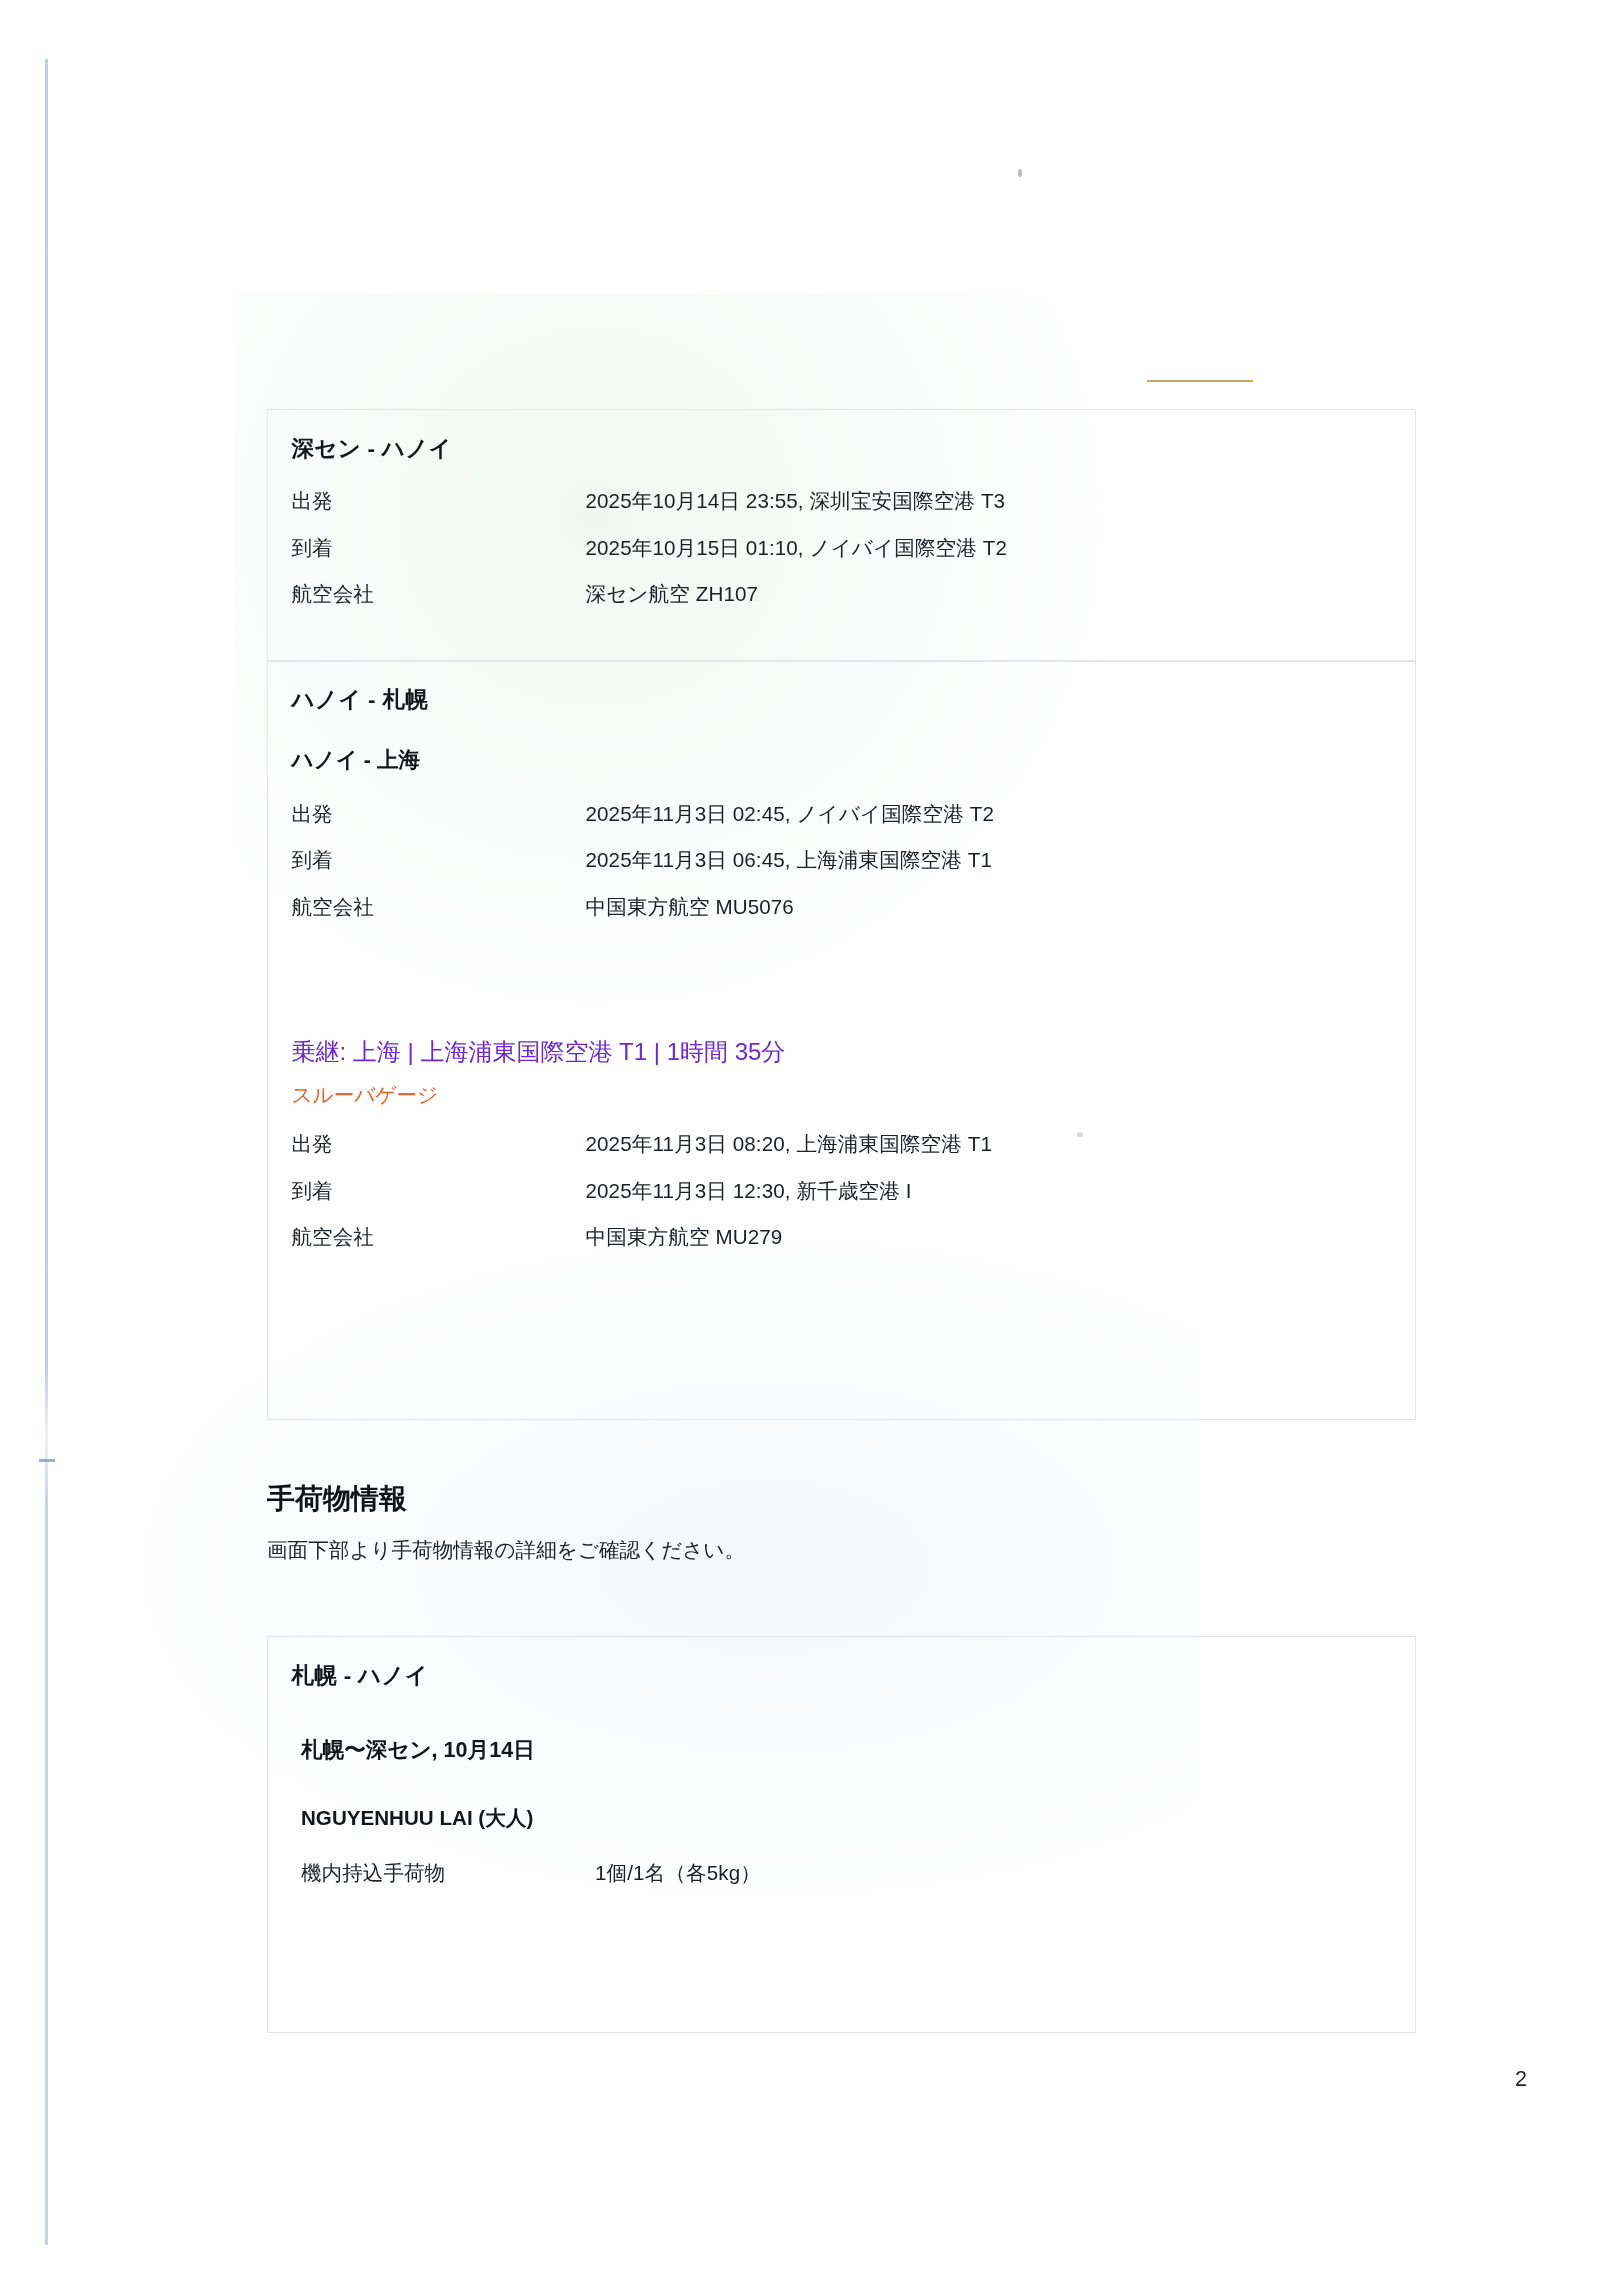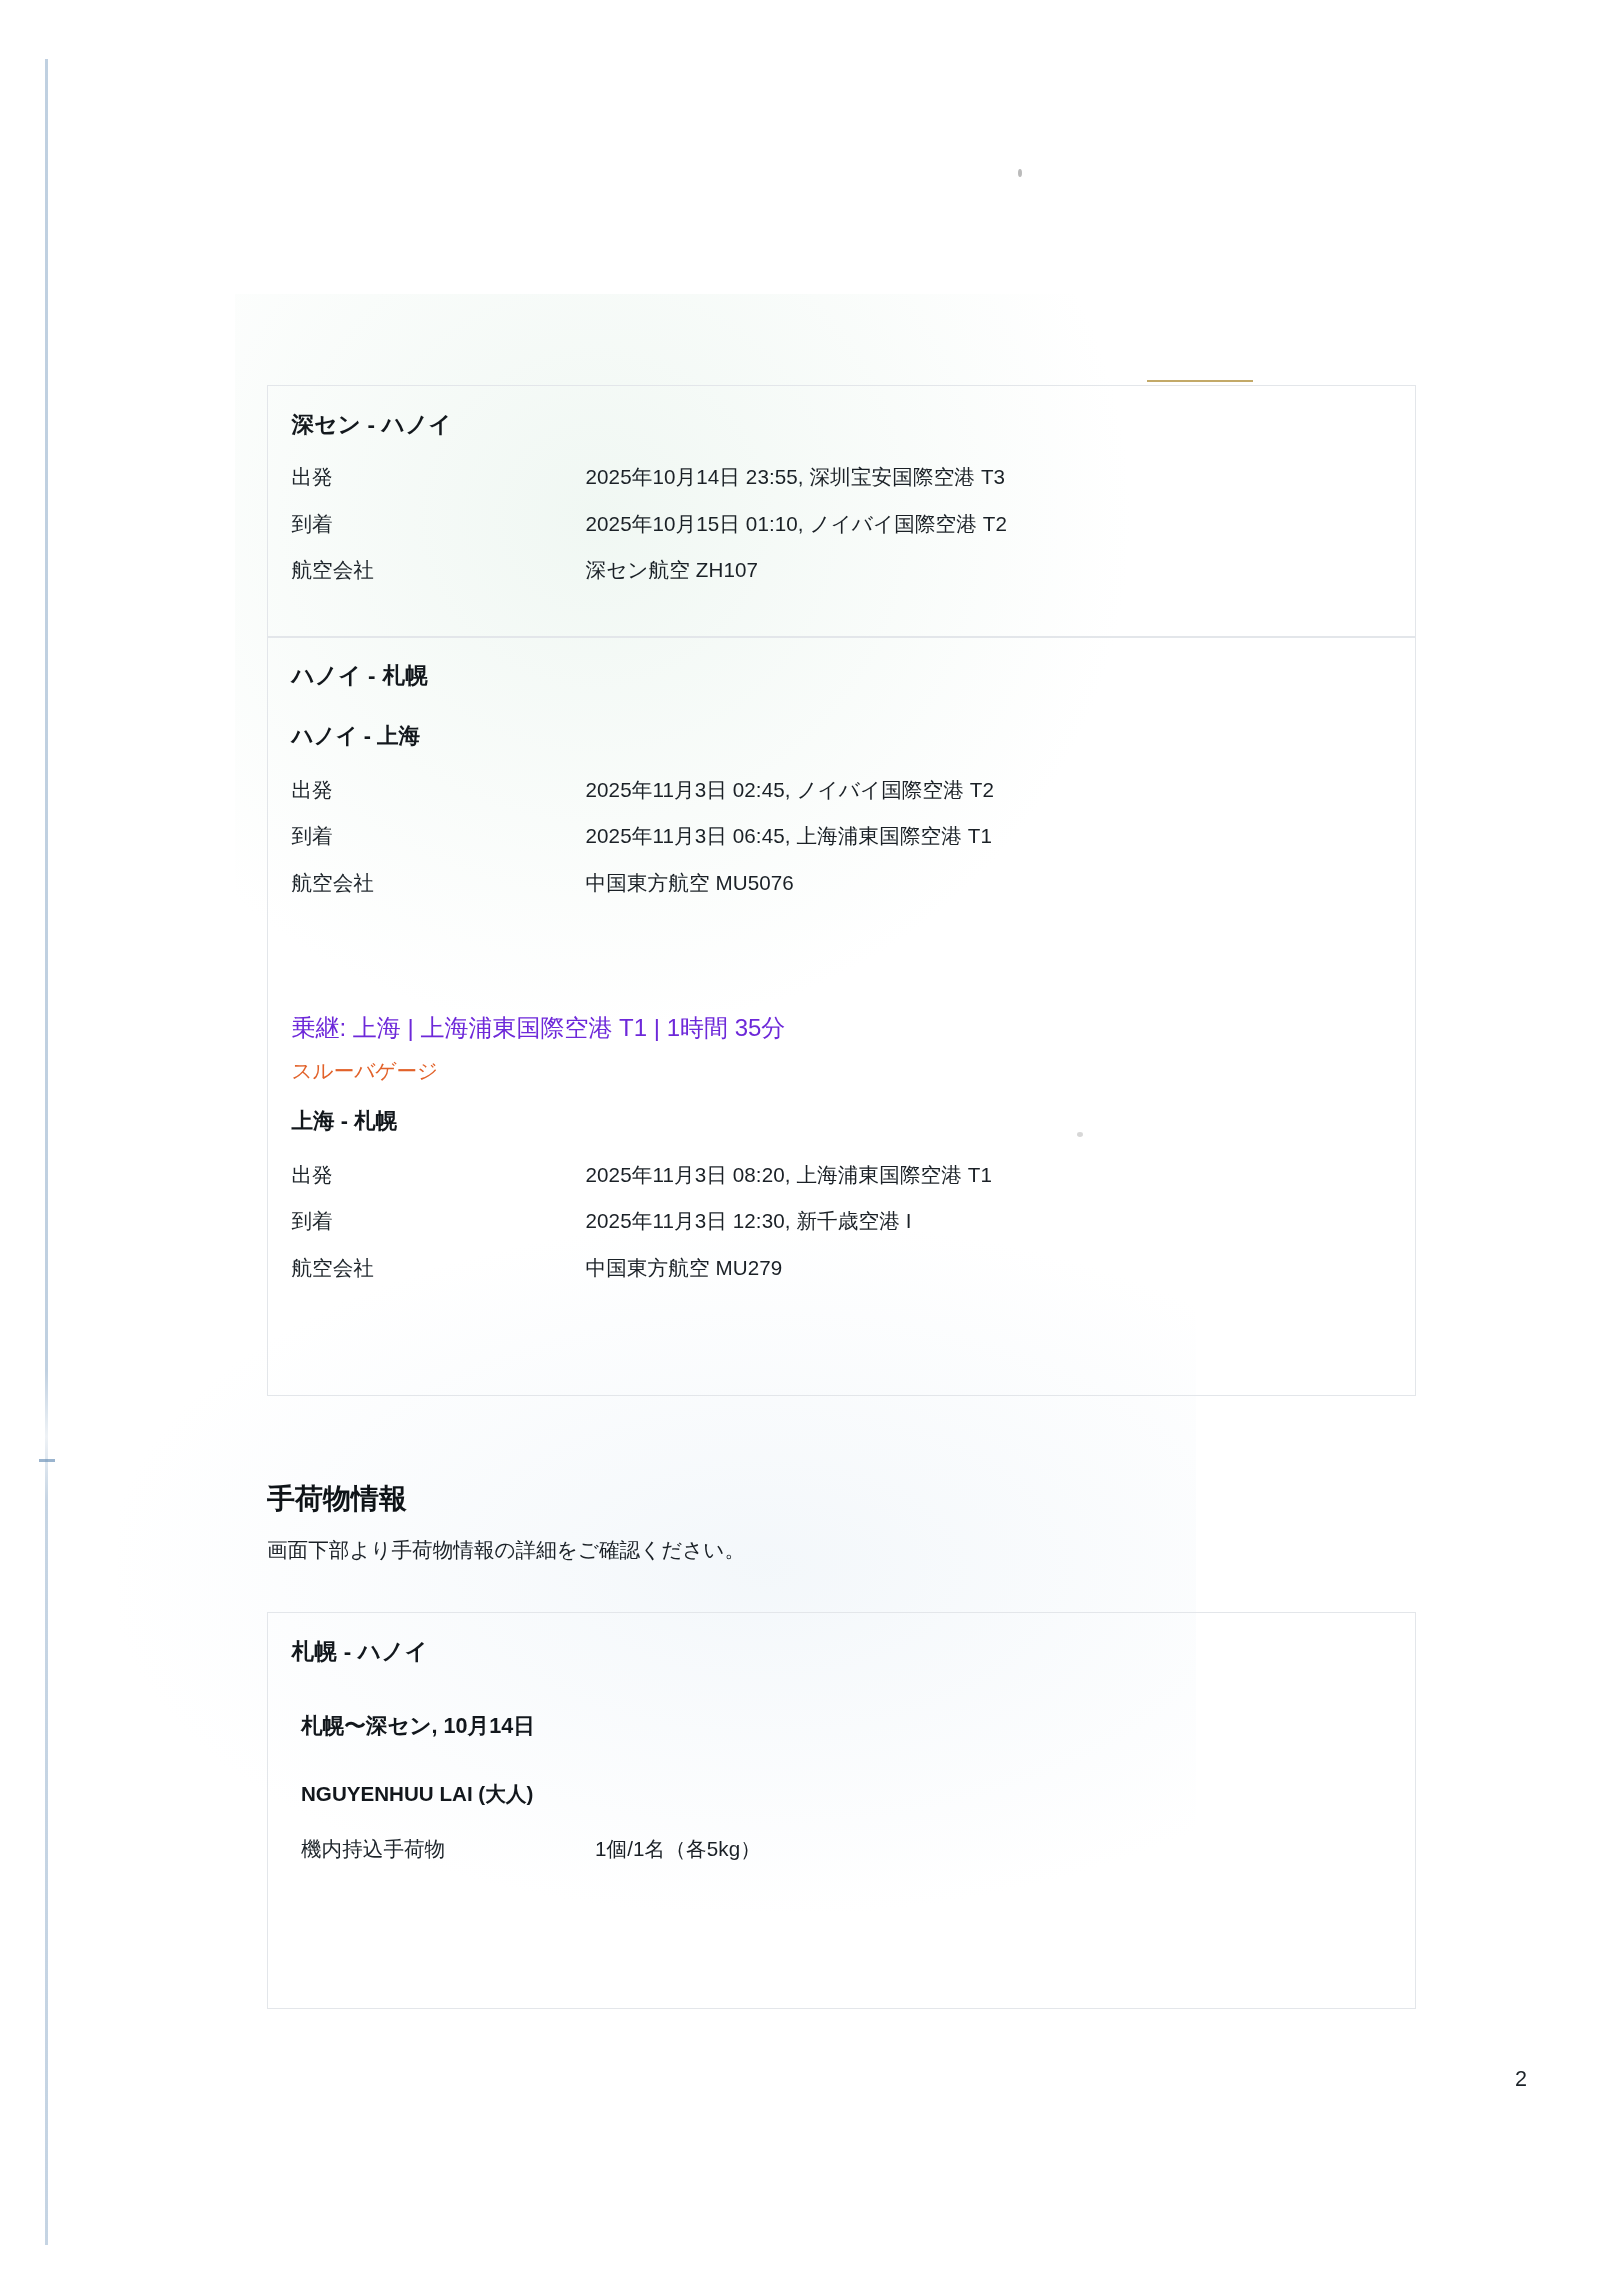--- a/index.html
+++ b/index.html
@@ -74,20 +74,21 @@
     width: 15.7px; height: 2.9px;
     background: rgba(100,140,180,0.65);
   }
 
   
   .card {
     position: absolute;
     border: 1px solid #e3e6ea;
     background: rgba(255,255,255,0.0);
     box-sizing: border-box;
+    margin-top: 24px;
   }
 
   .section-title {
     font-size: 22.5px;
     font-weight: bold;
     letter-spacing: 0.3px;
     color: #13181d;
   }
   .row {
     display: flex;
@@ -203,21 +204,20 @@
         <div class="row-value">中国東方航空 MU5076</div>
       </div>
     </div>
 
     <div style="position:absolute; left:23.5px; top:375px; width:1098px;">
       <div class="transit-line">乗継: 上海 | 上海浦東国際空港 T1 | 1時間 35分</div>
       <div class="through-baggage" style="color: rgb(226, 98, 42);">スルーバゲージ</div>
     </div>
 
     <div style="position:absolute; left:23.5px; top:469px; width:1098px;">
-      <div class="leg-heading">上海 - 札幌</div>
       <div class="row">
         <div class="row-label">出発</div>
         <div class="row-value">2025年11月3日 08:20, 上海浦東国際空港 T1</div>
       </div>
       <div class="row">
         <div class="row-label">到着</div>
         <div class="row-value">2025年11月3日 12:30, 新千歳空港 I</div>
       </div>
       <div class="row" style="margin-bottom:0;">
         <div class="row-label">航空会社</div>

